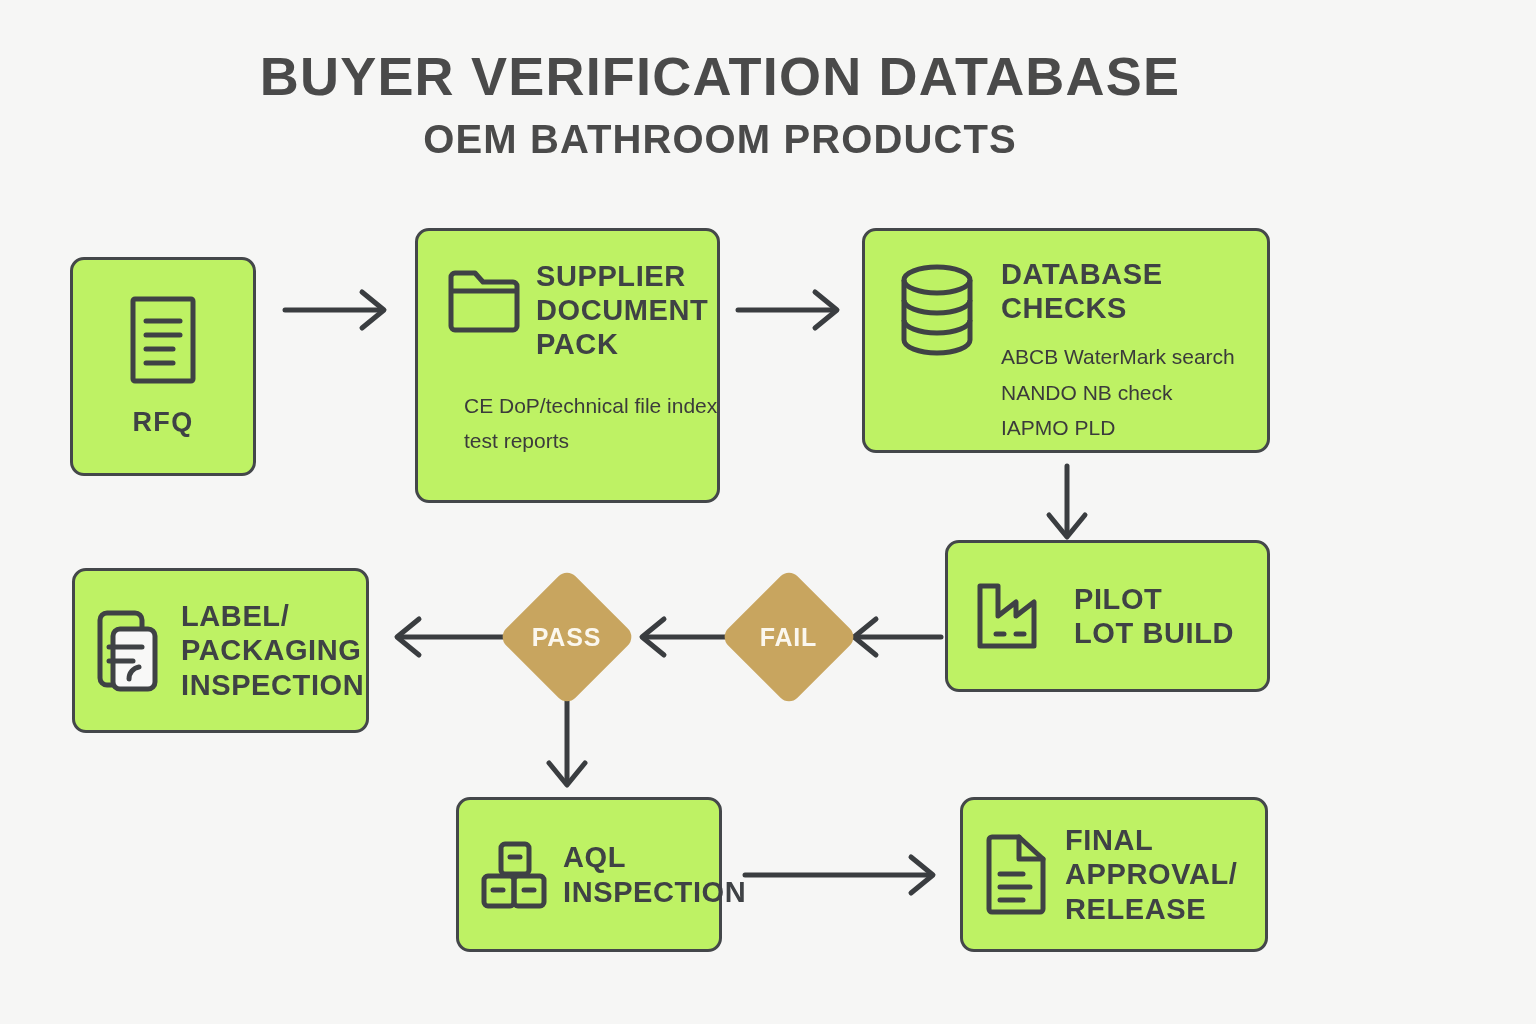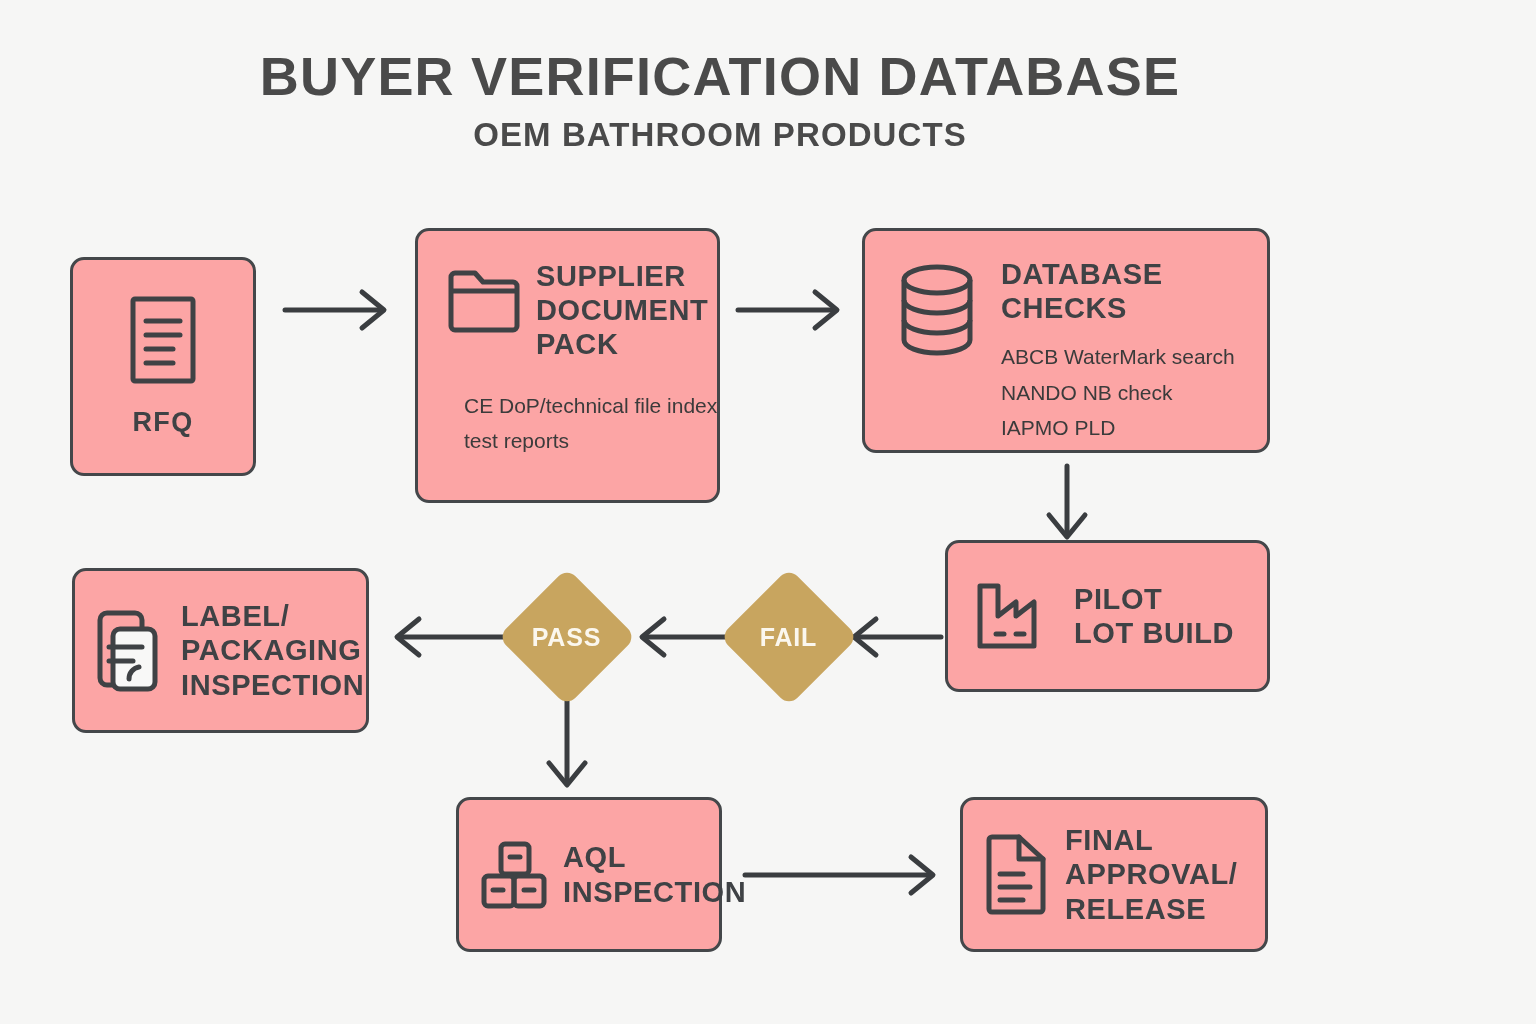--- a/index.html
+++ b/index.html
@@ -36,35 +36,35 @@
     color: #4a4a4a;
     line-height: 1.05;
     white-space: nowrap;
   }
   .title-sub {
     position: absolute;
     left: 0;
     top: 118px;
     width: 1440px;
     text-align: center;
-    font-size: 33px;
+    font-size: 40px;
     font-weight: 700;
     letter-spacing: 1.1px;
     color: #4a4a4a;
     line-height: 1.05;
     white-space: nowrap;
   }
 
   
   .node {
     position: absolute;
     box-sizing: border-box;
     border: 3px solid #44474a;
     border-radius: 14px;
-    background: #fca5a5;
+    background: #bef264;
     display: flex;
     align-items: center;
   }
   .node-inner {
     display: flex;
     align-items: flex-start;
     width: 100%;
     padding: 0 18px;
     box-sizing: border-box;
   }

